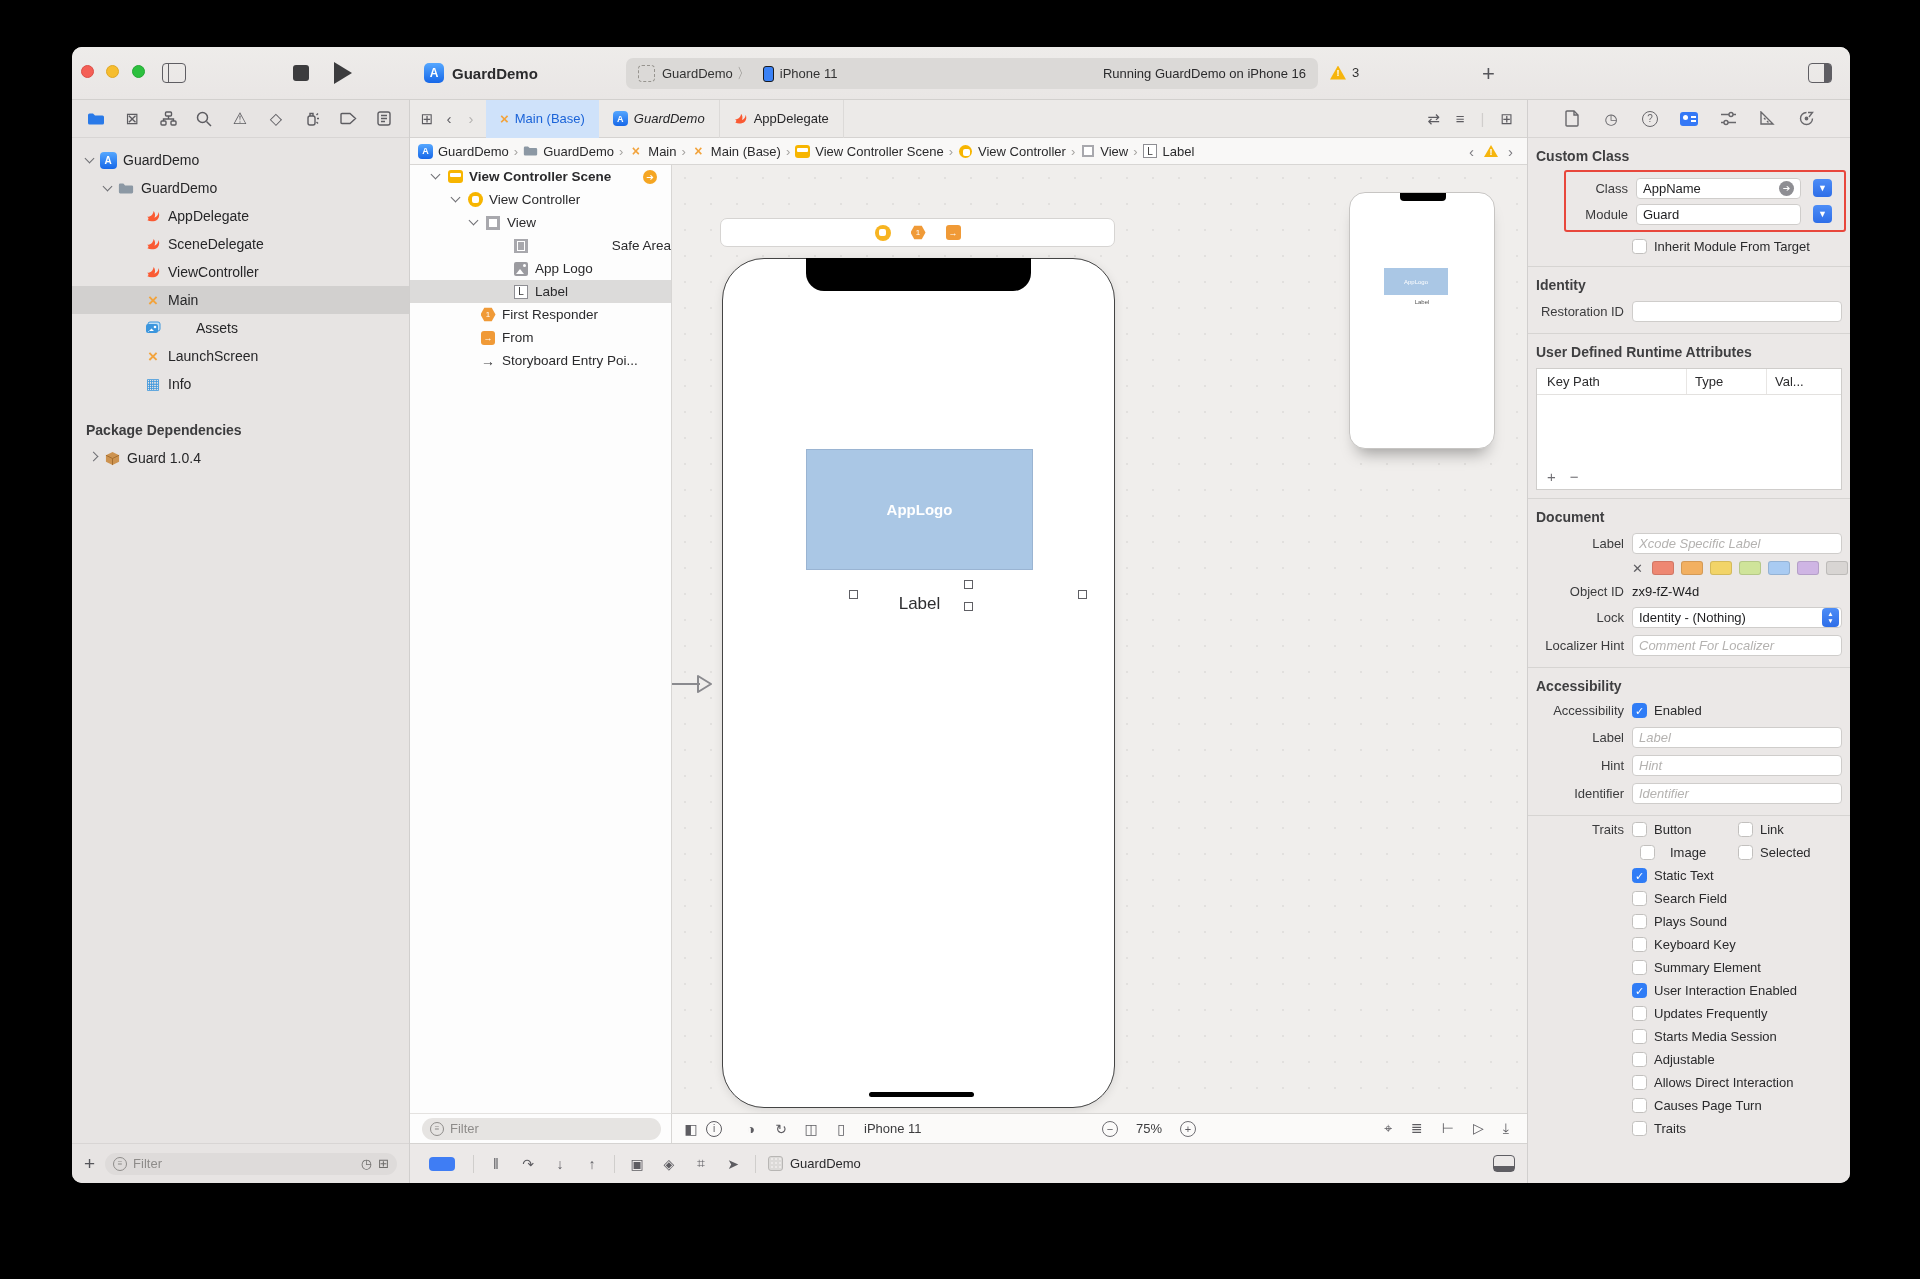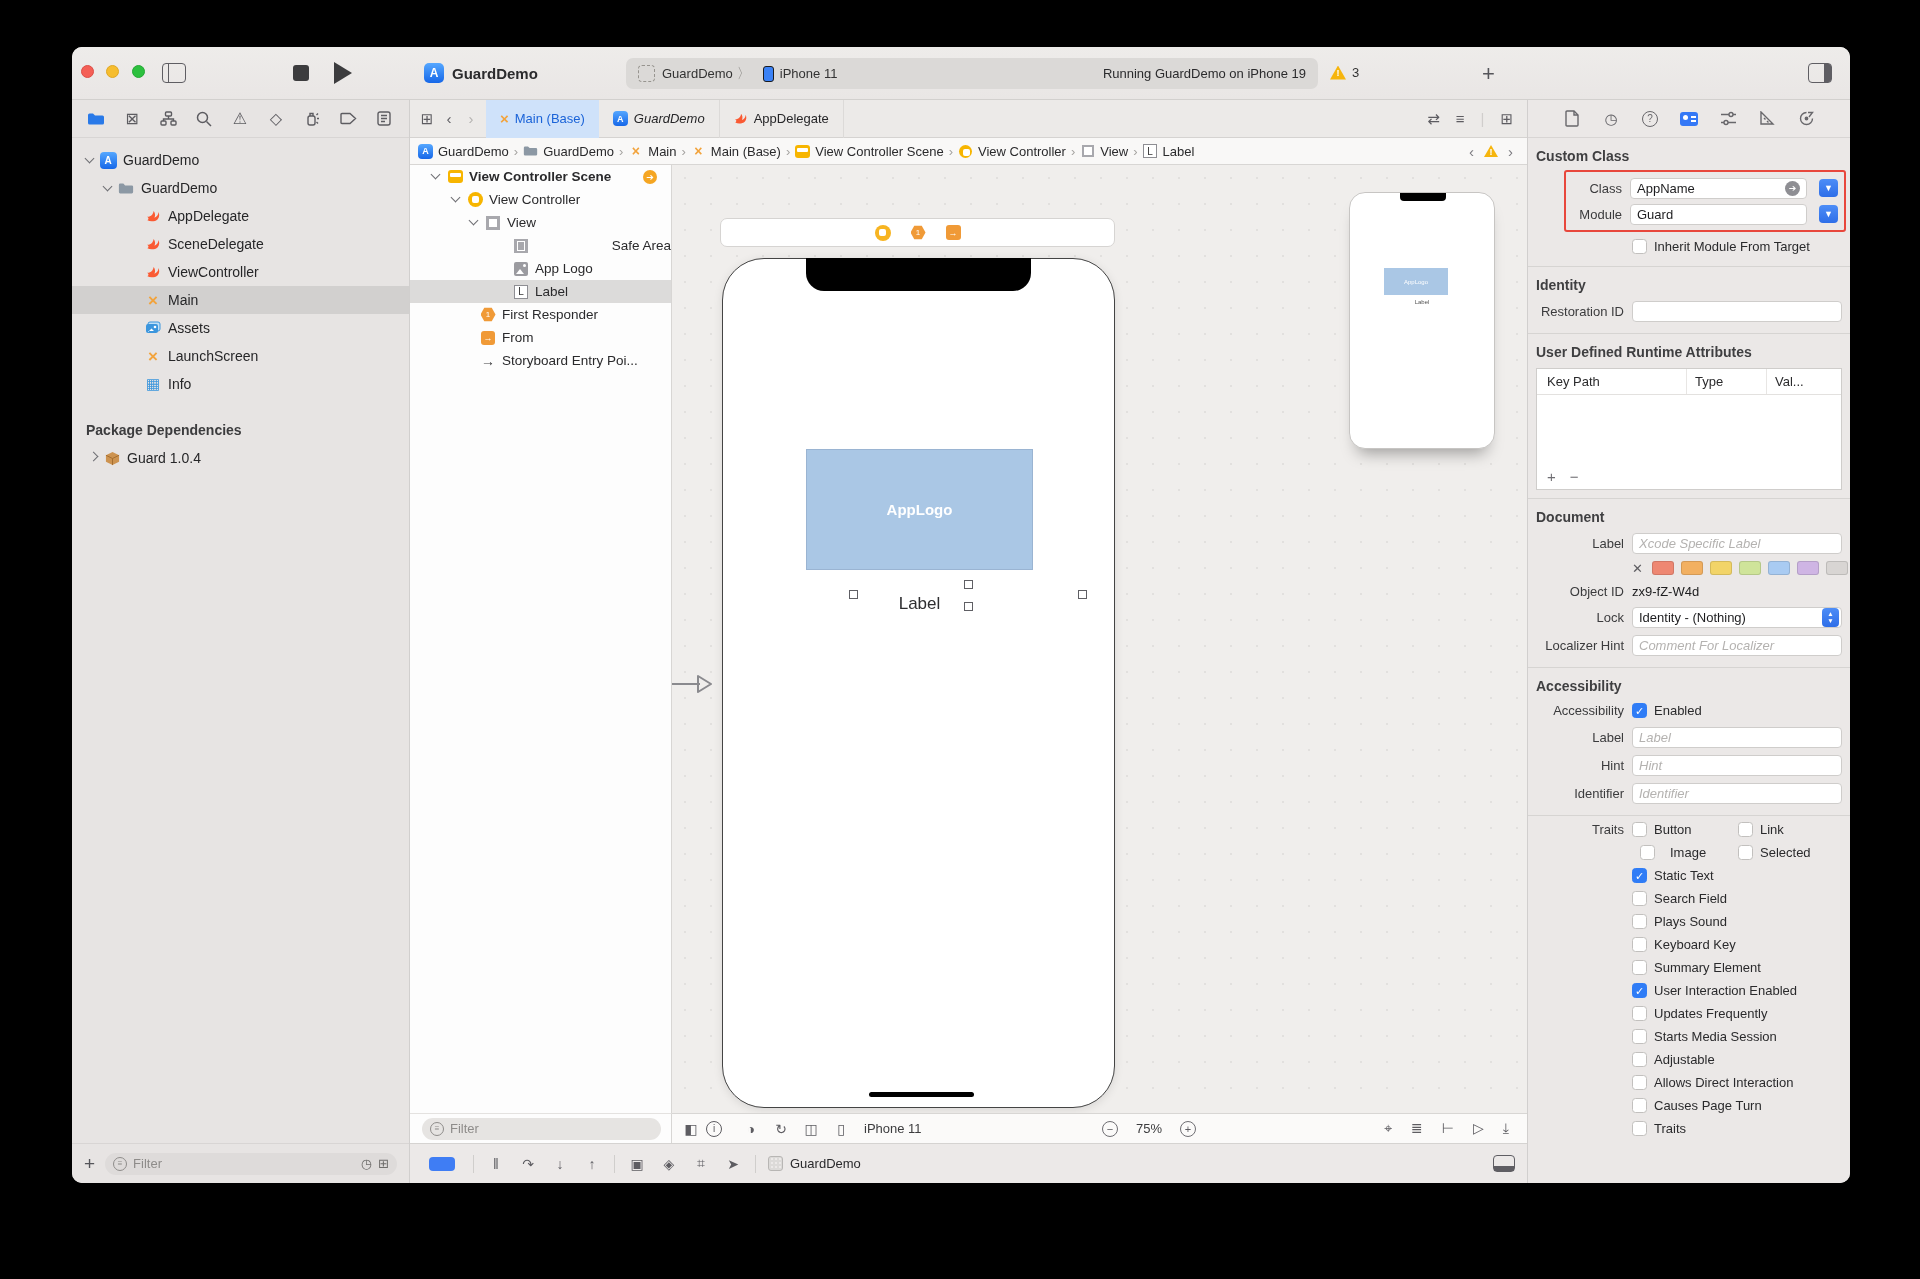--- a/index.html
+++ b/index.html
@@ -131,21 +131,21 @@
   .idcard::after{content:"";position:absolute;left:3px;top:3px;width:5px;height:5px;border-radius:50%;background:#fff;}
   .idcard::before{content:"";position:absolute;right:2.5px;top:4px;width:5px;height:2px;background:#fff;box-shadow:0 4px 0 #fff;}
   .qcircle{width:16px;height:16px;border:1.4px solid #68676b;border-radius:50%;font-size:10px;display:flex;align-items:center;justify-content:center;}
   .icontent{position:absolute;top:38px;left:0;right:0;bottom:0;overflow:hidden;padding-top:4px;}
   .ihdr{font-size:14px;font-weight:700;color:#3f3f41;padding:6px 0 4px 8px;}
   .idiv{height:1px;background:#d6d4d2;margin:8px 0 4px 0;}
   .irow{display:flex;align-items:center;height:28px;}
   .ilab{width:96px;text-align:right;margin-right:8px;color:#3b3b3d;flex:none;font-size:13px;}
   .ifield{flex:1;margin-right:8px;height:21px;background:#fff;border:1px solid #cfcdcb;border-radius:4px;display:flex;align-items:center;padding:0 6px;font-size:13px;color:#1d1d1f;position:relative;}
   .ph{color:#b4b2b0;font-style:italic;}
-  .redbox{border:2.5px solid #e8473c;border-radius:3px;margin:2px 4px 2px 36px;padding:3px 4px;}
+  .redbox{border:2.5px solid #e8473c;border-radius:3px;margin:2px 4px 2px 36px;padding:3px 10px;}
   .redbox .ilab{width:52px;}
   .chevbtn{width:19px;height:18px;background:linear-gradient(#4d8df7,#2e6ee8);border-radius:4px;color:#fff;font-size:9px;display:flex;align-items:center;justify-content:center;margin-left:4px;flex:none;}
   .circarrow{width:15px;height:15px;border-radius:50%;background:#8e8e93;color:#fff;font-size:9px;display:flex;align-items:center;justify-content:center;margin-left:auto;flex:none;}
   .ckb{width:15px;height:15px;border:1px solid #c2c0be;border-radius:3.5px;background:#fff;flex:none;position:relative;}
   .ckb.on{background:#2f7cf6;border-color:#2f7cf6;}
   .ckb.on::after{content:"✓";position:absolute;left:0;right:0;top:0;text-align:center;font-size:11px;color:#fff;line-height:15px;}
   .udratable{margin:4px 8px 0 8px;background:#fff;border:1px solid #cfcdcb;height:122px;position:relative;font-size:13px;}
   .udrahead{display:flex;height:26px;align-items:center;border-bottom:1px solid #e3e1df;color:#2a2a2c;}
   .udrahead .c1{width:150px;padding-left:10px;border-right:1px solid #e8e6e4;height:100%;display:flex;align-items:center;}
   .udrahead .c2{width:80px;padding-left:8px;border-right:1px solid #e8e6e4;height:100%;display:flex;align-items:center;}
@@ -177,21 +177,21 @@
     <span class="wintitle">
       <span class="appicon">A</span>
       <span>GuardDemo</span>
     </span>
     <div class="schemepill">
       <span class="genapp"></span>
       <span>GuardDemo</span>
       <span class="sep-ang">〉</span>
       <span class="phoneglyph"></span>
       <span>iPhone 11</span>
-      <span class="runstatus">Running GuardDemo on iPhone 19</span>
+      <span class="runstatus">Running GuardDemo on iPhone 16</span>
     </div>
     <span class="warnbadge">
       <span class="warntri"></span>
       <span>3</span>
     </span>
     <span class="plusbtn">+</span>
     <span class="paneltoggle"></span>
   </div>
 
   <div class="navigator">
@@ -274,21 +274,21 @@
           <svg width="15" height="15" viewBox="0 0 16 16">
               <path d="M1.5 12 C4.5 13.8 10 13.5 12.5 10.8 C14.4 8.7 14.6 5.6 13.2 3.2 C13.4 6 11.6 8.5 9 9.2 C10.2 6.9 9.8 4.1 8.1 2 C7.9 4.7 6.2 7.1 3.6 8.1 C2.6 8.5 1.9 8.4 1.2 8.2 C2.8 9.4 3.4 10.4 1.5 12 Z" fill="#fa5a33"></path>
             </svg>
         </span>
         <span>ViewController</span>
       </div>
       <div class="nrow sel" style="padding-left:66px;">
         <span class="ticon sbicon">×</span>
         <span>Main</span>
       </div>
-      <div class="nrow" style="padding-left:66px;">
+      <div class="nrow" style="padding-left:66px;gap:28px;">
         <span class="ticon">
           <svg width="16" height="14" viewBox="0 0 16 14">
               <rect x="3" y="1" width="12" height="9" rx="2" fill="#bfe0f7" stroke="#3c96dd"></rect>
               <rect x="1" y="3" width="12" height="9" rx="2" fill="#3c96dd"></rect>
               <circle cx="10" cy="6" r="1.3" fill="#fff"></circle>
               <path d="M3 11 L6.5 7.5 L9 10 H3 Z" fill="#fff"></path>
             </svg>
         </span>
         <span>Assets</span>
       </div>

